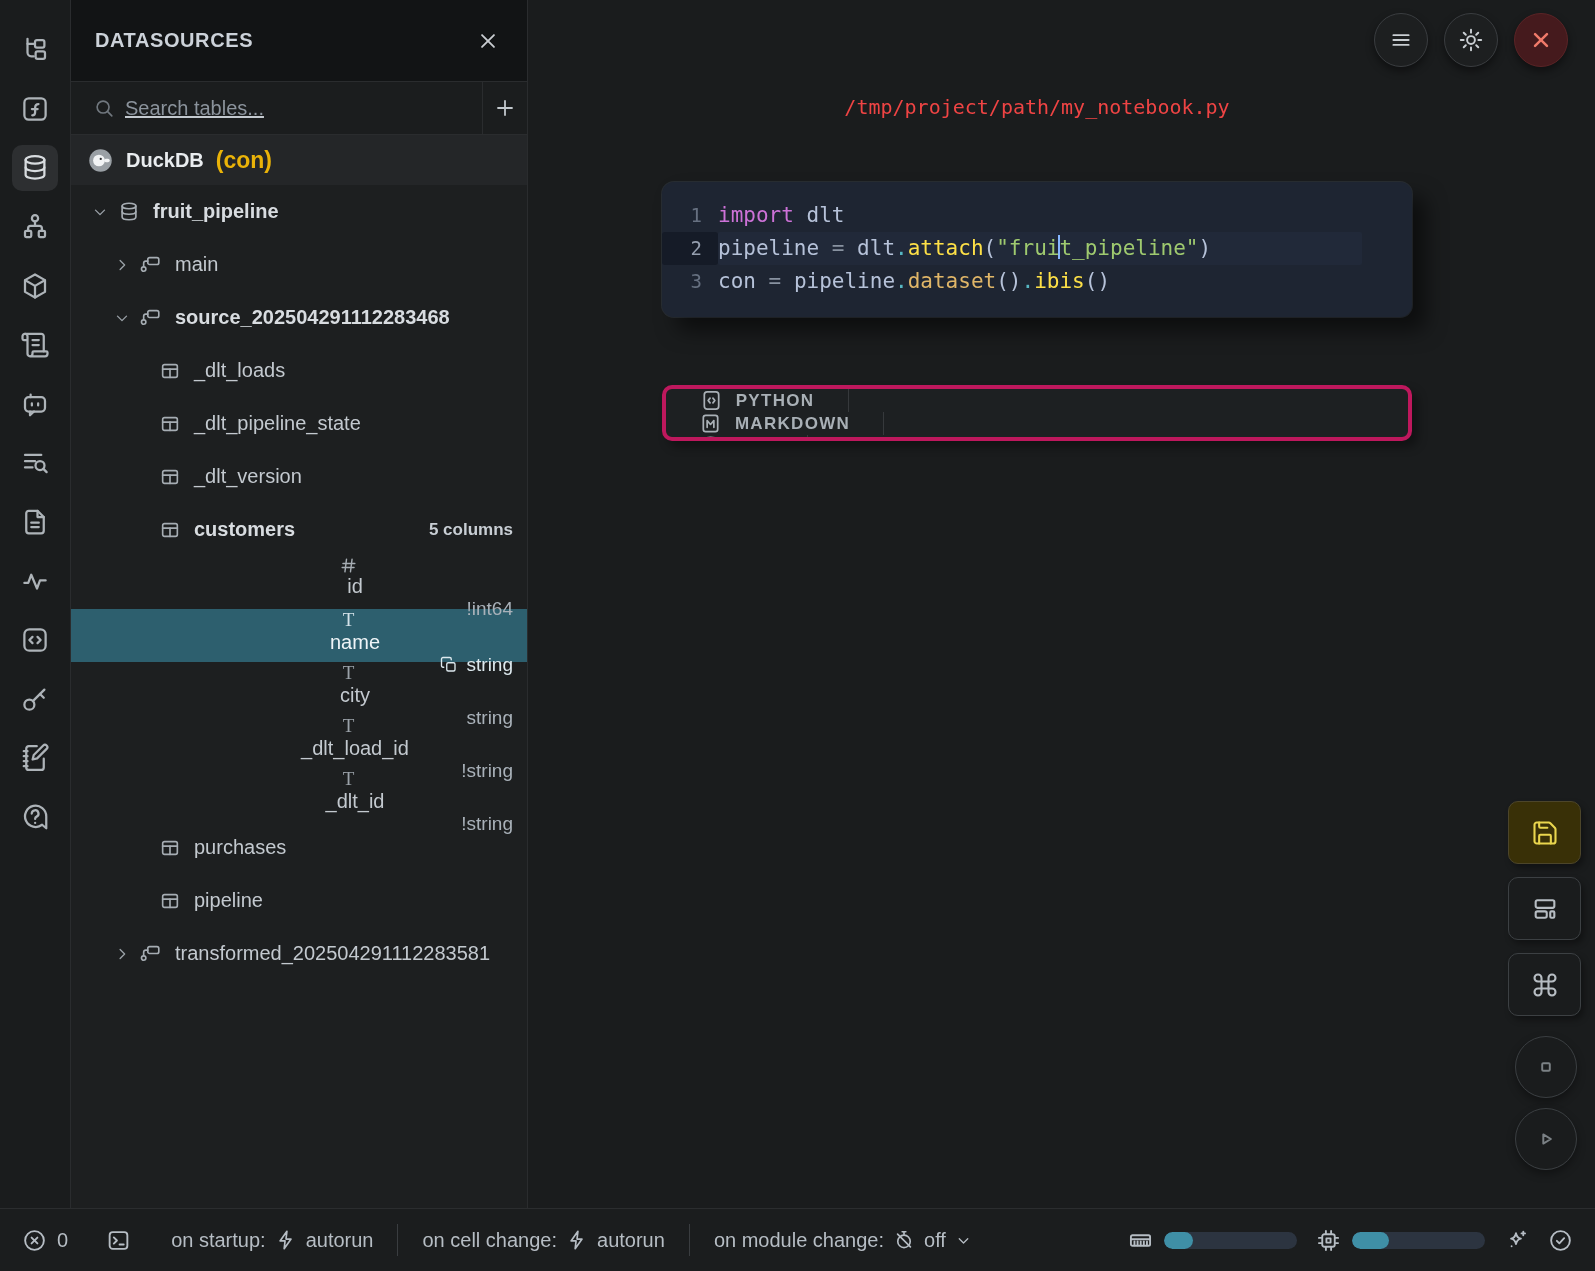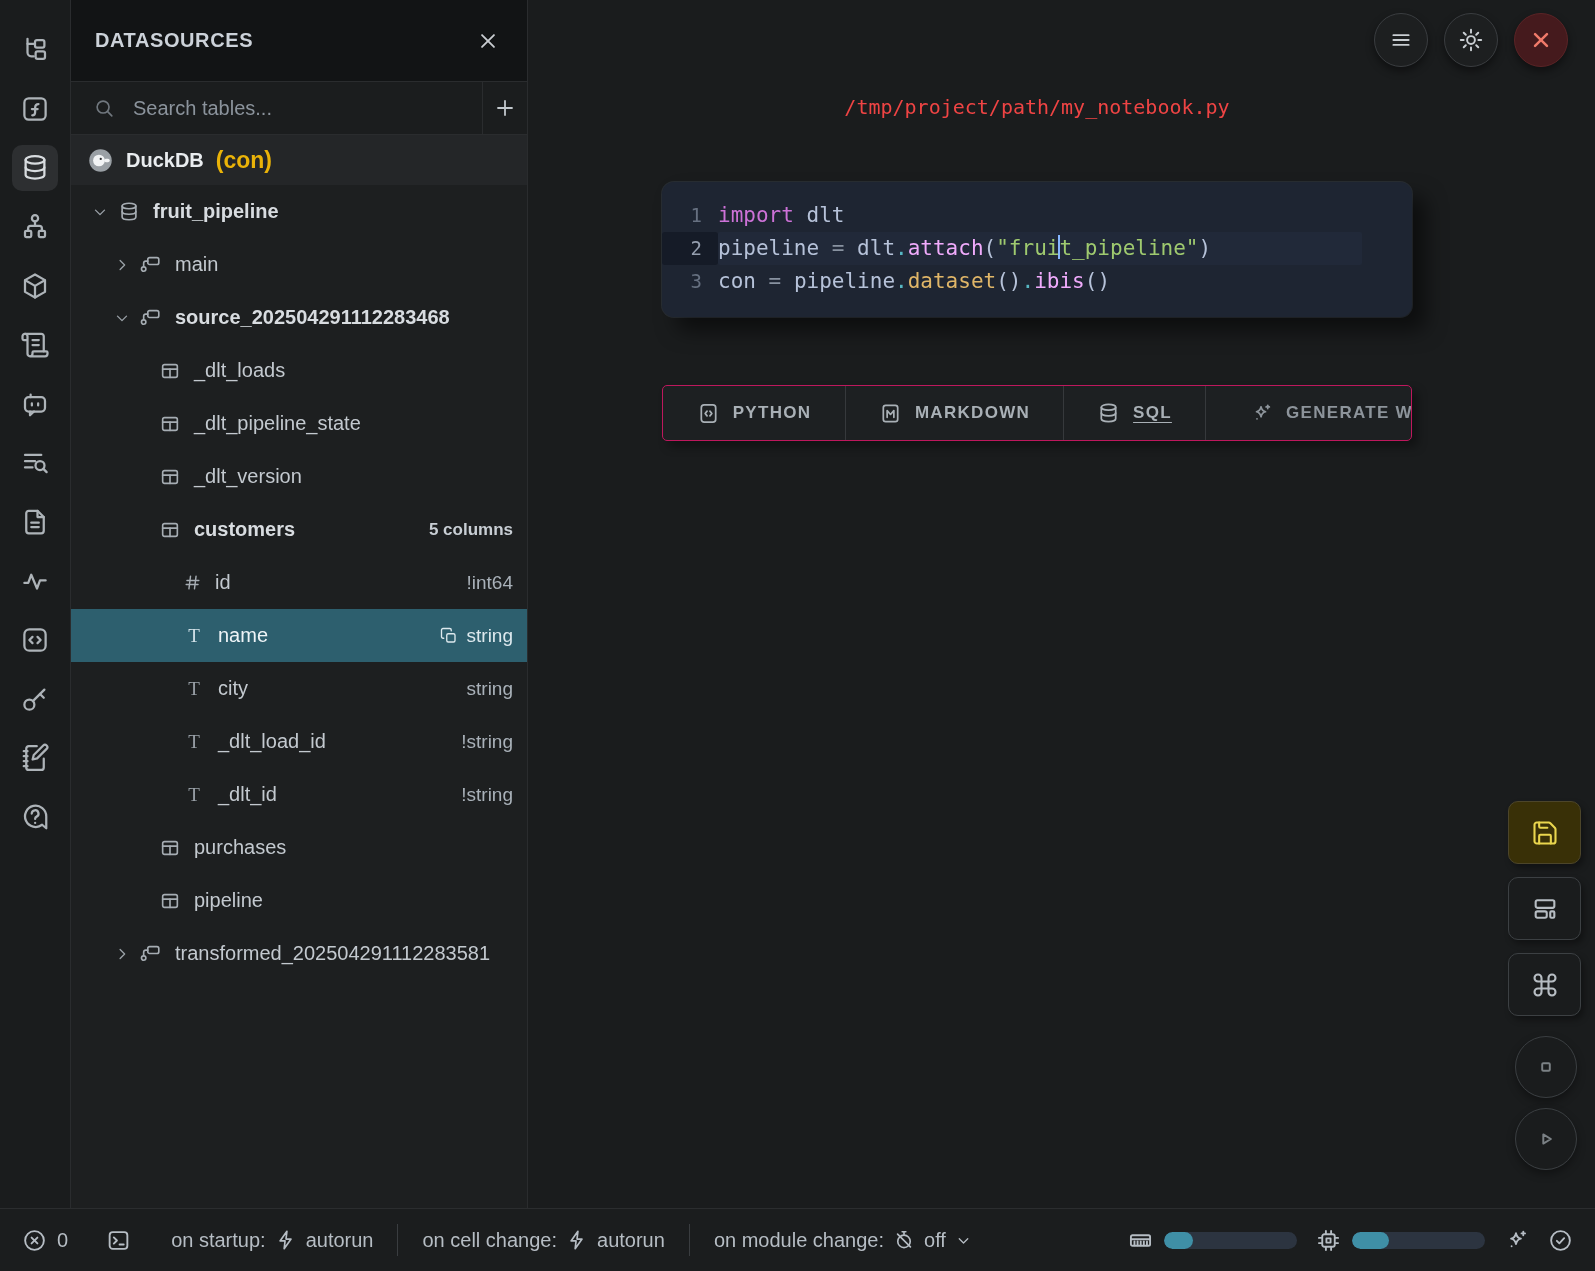--- a/index.html
+++ b/index.html
@@ -21,21 +21,21 @@
   .side-panel { position:absolute; left:71px; top:0; bottom:63px; width:457px;
     background:#1d1f20; border-right:1px solid #2a2c2e; }
   .panel-header { height:82px; background:#121415; border-bottom:1px solid #2a2c2e;
     display:flex; align-items:center; padding:0 24px; }
   .panel-title { font-size:20px; font-weight:700; letter-spacing:.6px; color:#ccd2d9; }
   .panel-close { margin-left:auto; width:30px; height:30px; display:flex; align-items:center;
     justify-content:center; color:#c9cdd1; cursor:pointer; }
   .panel-close svg { width:22px; height:22px; }
   .search-row { height:53px; display:flex; align-items:stretch; background:#1b1d1e;
     border-bottom:1px solid #2a2c2e; }
-  .search-box { flex:1; display:flex; align-items:center; padding-left:22px; gap:18px; }
+  .search-box { flex:1; display:flex; align-items:center; padding-left:22px; gap:10px;text-decoration:underline; }
   .search-box svg { width:22px; height:22px; color:#70777e; flex:none; }
   .search-input { background:transparent; border:none; outline:none; color:#c6ccd2;
     font-size:20px; width:100%; font-family:"Liberation Sans", sans-serif; }
   .search-input::placeholder { color:#8b939c; }
   .add-cell { width:45px; border-left:1px solid #2a2c2e; display:flex; align-items:center;
     justify-content:center; color:#c2c8cd; cursor:pointer; }
   .add-cell svg { width:24px; height:24px; }
 
   .conn-row { height:50px; background:#242628; display:flex; align-items:center;
     padding-left:16px; gap:12px; cursor:pointer; }
@@ -48,21 +48,21 @@
   .row .chev { width:18px; height:18px; margin-right:9px; color:#99a0a6; flex:none; }
   .row .ricon { width:22px; height:22px; margin-right:13px; color:#a6adb3; flex:none; }
   .row .icon-T { width:22px; margin-right:13px; color:#9aa1a8; font-size:19px; text-align:center;
     font-family:"Liberation Serif", serif; flex:none; }
   .row .lbl { white-space:nowrap; }
   .row.bold .lbl { font-weight:700; color:#d8dce0; }
   .row .meta { margin-left:auto; padding-right:14px; font-size:19px; color:#a9b1b9;
     display:flex; align-items:center; gap:9px; }
   .row .meta.cols { font-size:17px; font-weight:700; color:#c8ced4; }
   .row .meta svg { width:18px; height:18px; }
-  .i1 { padding-left:20px; } .i2 { padding-left:42px; } .i3 { padding-left:88px; } .i4 { padding-left:112px; }
+  .i1 { padding-left:20px; } .i2 { padding-left:42px; } .i3 { padding-left:88px; } .i4 { padding-left:112px;flex-direction:column; }
   .row.selected { background:#2d5f6e; }
   .row.selected .lbl { color:#eef4f7; }
   .row.selected .icon-T { color:#d3e2e9; }
   .row.selected .meta { color:#dde9ee; }
 
   
   .main { position:absolute; left:528px; right:0; top:0; bottom:63px; background:#1a1c1d; }
   .top-controls { position:absolute; top:13px; right:27px; display:flex; gap:16px; }
   .circle-btn { width:54px; height:54px; border-radius:50%; display:flex; align-items:center;
     justify-content:center; cursor:pointer; color:#c9ced2; background:#1d1f20;
@@ -77,28 +77,28 @@
     background:#1e2532; border-radius:12px; padding-top:17px;
     box-shadow:0 0 0 1px rgba(130,150,180,.14), 14px 14px 20px rgba(0,0,0,.5); }
   .cline { display:flex; height:33px; line-height:33px; font-family:"DejaVu Sans Mono", monospace;
     font-size:21px; }
   .cline .gutter { width:56px; flex:none; text-align:right; padding-right:16px; color:#667080;
     font-size:19px; border-radius:3px; }
   .cline .codetext { flex:1; white-space:pre; color:#b6c2d9; }
   .cline.active .gutter { background:#151b27; color:#949eae; }
   .cline.active .codetext { background:#26304466; margin-right:50px; border-radius:2px; }
   .tk-kw { color:#cd72d8; } .tk-id { color:#b6c2d9; } .tk-op { color:#8892a0; }
-  .tk-dot { color:#56b6c2; } .tk-fn { color:#f0abfc; } .tk-str { color:#9fca6f; }
+  .tk-dot { color:#56b6c2; } .tk-fn { color:#fde047; } .tk-str { color:#9fca6f; }
   .tk-orange { color:#e0b668; }
   .cursor { display:inline-block; width:2px; height:24px; background:#86b7ff;
     vertical-align:middle; margin:0 -1px; position:relative; top:-2px; }
 
   .lang-bar { position:absolute; left:134px; top:385px; width:750px; height:56px;
-    background:#1d2022; border:1px solid #be185d; border-radius:5px; display:flex;
-    overflow:hidden; box-shadow:6px 6px 10px rgba(0,0,0,.35); }
+    background:#1d2022; border:4px solid #be185d; border-radius:10px; display:flex;
+    overflow:hidden; box-shadow:6px 6px 10px rgba(0,0,0,.35);flex-direction:column; }
   .lang-btn { display:flex; align-items:center; justify-content:center; gap:13px;
     border-right:1px solid #36393c; color:#a9b0b6; font-size:17px; font-weight:700;
     letter-spacing:1.3px; cursor:pointer; white-space:nowrap; }
   .lang-btn svg { width:23px; height:23px; flex:none; }
   .lang-btn:last-child { border-right:none; }
   .lang-btn.w1 { width:183px; } .lang-btn.w2 { width:218px; } .lang-btn.w3 { width:142px; }
   .lang-btn.w4 { flex:1; overflow:hidden; justify-content:flex-start; padding-left:44px; color:#8d949b; }
   .lang-btn .underline { text-decoration:underline; text-underline-offset:4px; }
 
   

